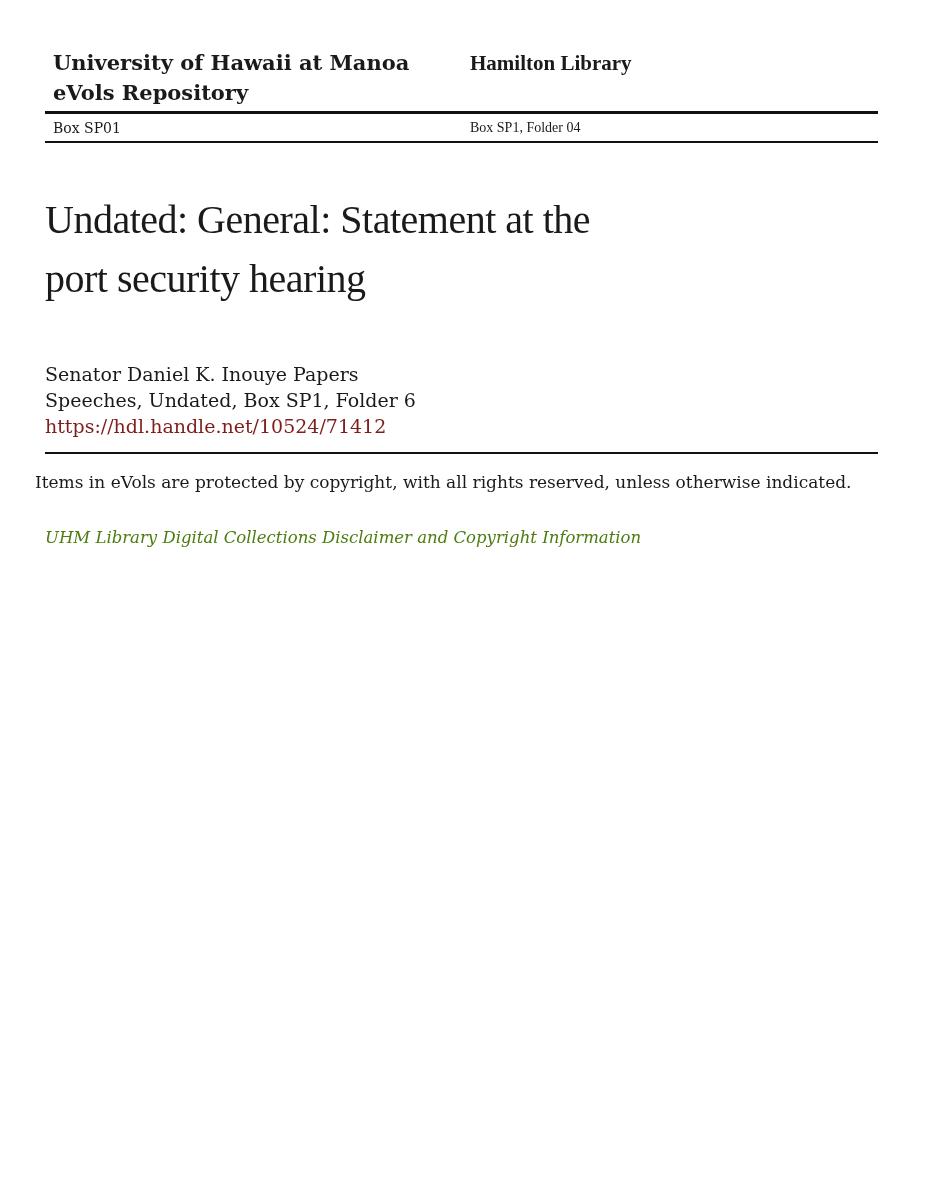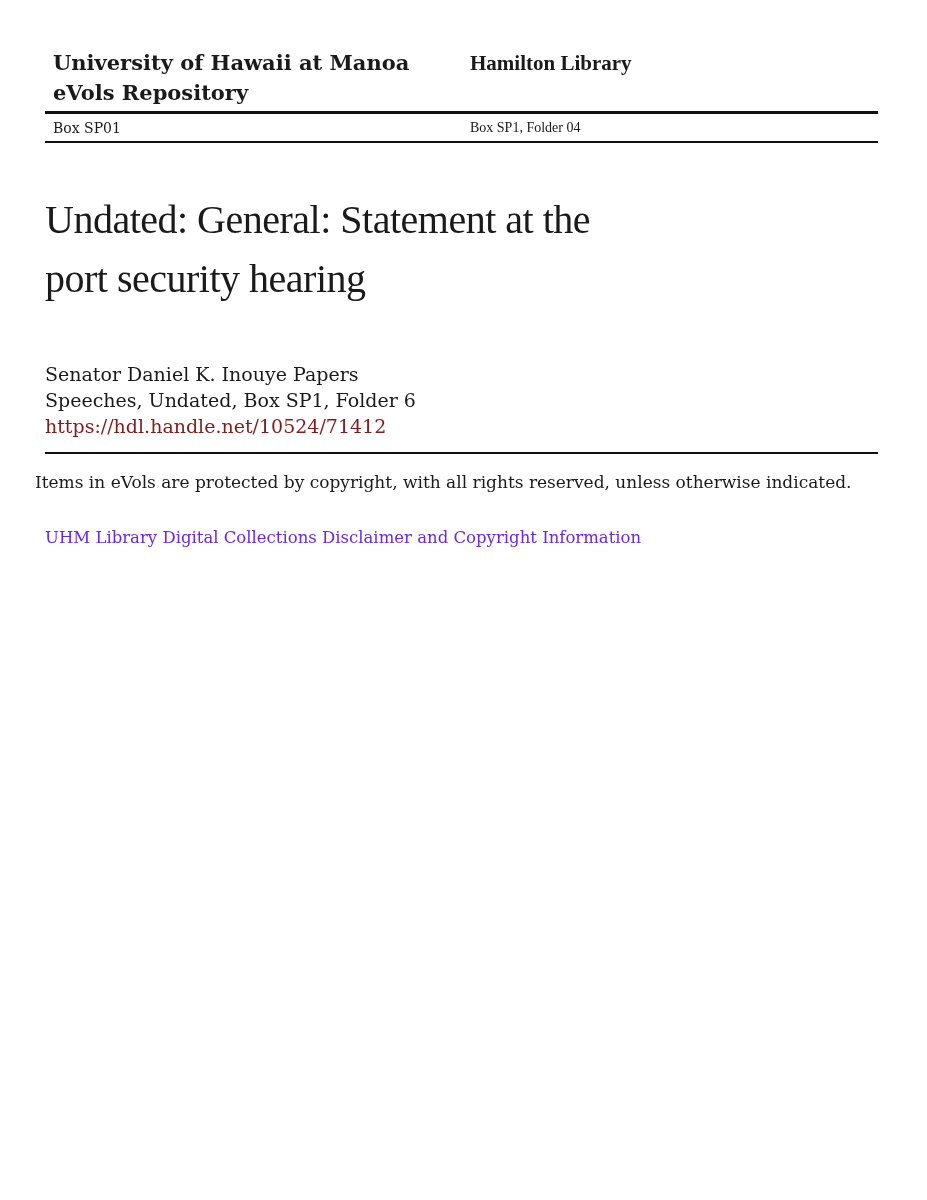--- a/index.html
+++ b/index.html
@@ -105,22 +105,23 @@
     font-size: 17px;
     line-height: 24px;
     margin-left: 7px;
   }
   .disclaimer-link {
     position: absolute;
     top: 526px;
     left: 45px;
     width: 840px;
     font-size: 16.5px;
+    font-style: italic;
     line-height: 24px;
-    color: #6d28d9;
+    color: #4d7c0f;
     text-decoration: none;
     display: block;
   }
 </style>
 </head>
 <body>
 
 <div class="page">
 
   <div class="letterhead">

